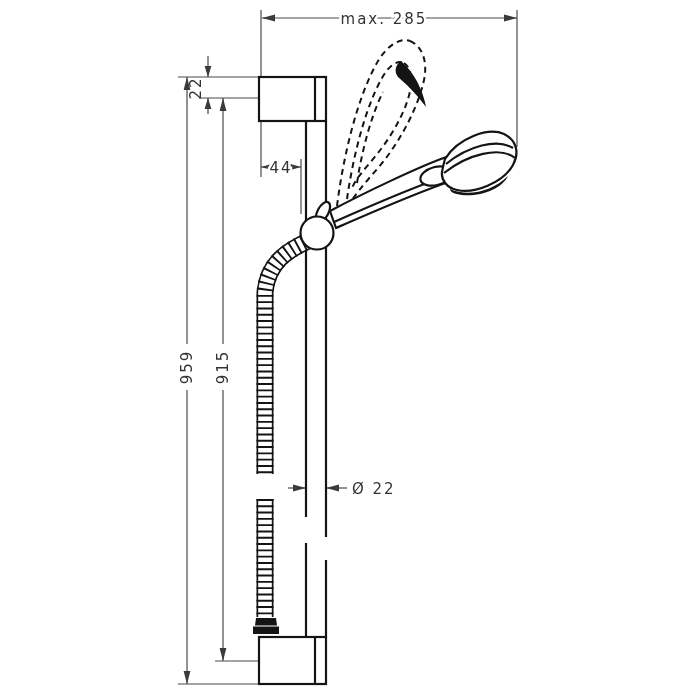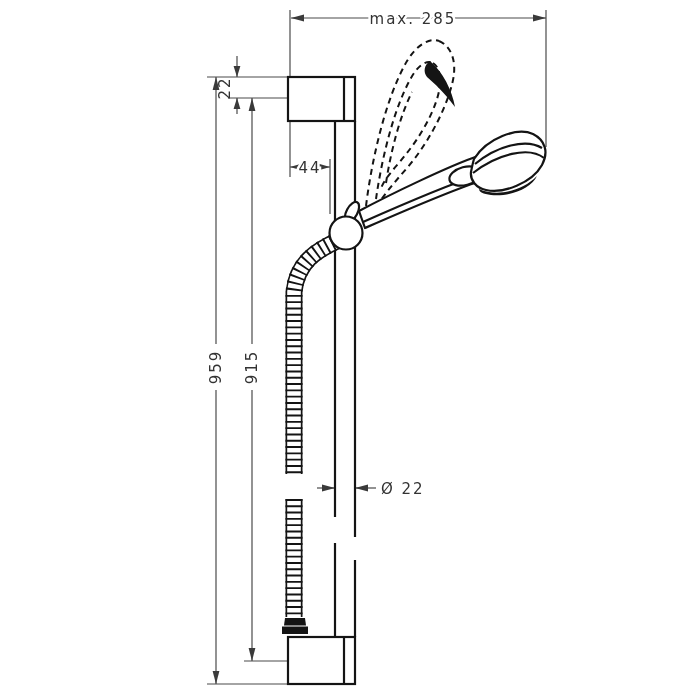--- a/index.html
+++ b/index.html
@@ -1,17 +1,17 @@
 <!DOCTYPE html>
 <html><head>
 <meta charset="utf-8">
 <style>
   html,body{margin:0;padding:0;background:#ffffff;}
   .stage{position:relative;width:604px;height:700px;background:#ffffff;overflow:hidden;
-         font-family:"DejaVu Sans","Liberation Sans",sans-serif;padding-left:29px;}
+         font-family:"DejaVu Sans","Liberation Sans",sans-serif;}
   svg text{font-family:"DejaVu Sans","Liberation Sans",sans-serif;
            font-size:15px;letter-spacing:2px;fill:#333333;}
   svg text.halo{paint-order:stroke;stroke:#ffffff;stroke-width:5px;}
   .dim{stroke:#4a4a4a;stroke-width:1.2;fill:none;}
   .arr{fill:#3a3a3a;stroke:none;}
   .draw{stroke:#141414;stroke-width:2.2;fill:none;}
   .draw-fill{stroke:#141414;stroke-width:2.2;fill:#ffffff;}
   .dash{stroke:#141414;stroke-width:2;fill:none;stroke-dasharray:6 4.5;}
   .solidblack{fill:#141414;stroke:none;}
 </style>

